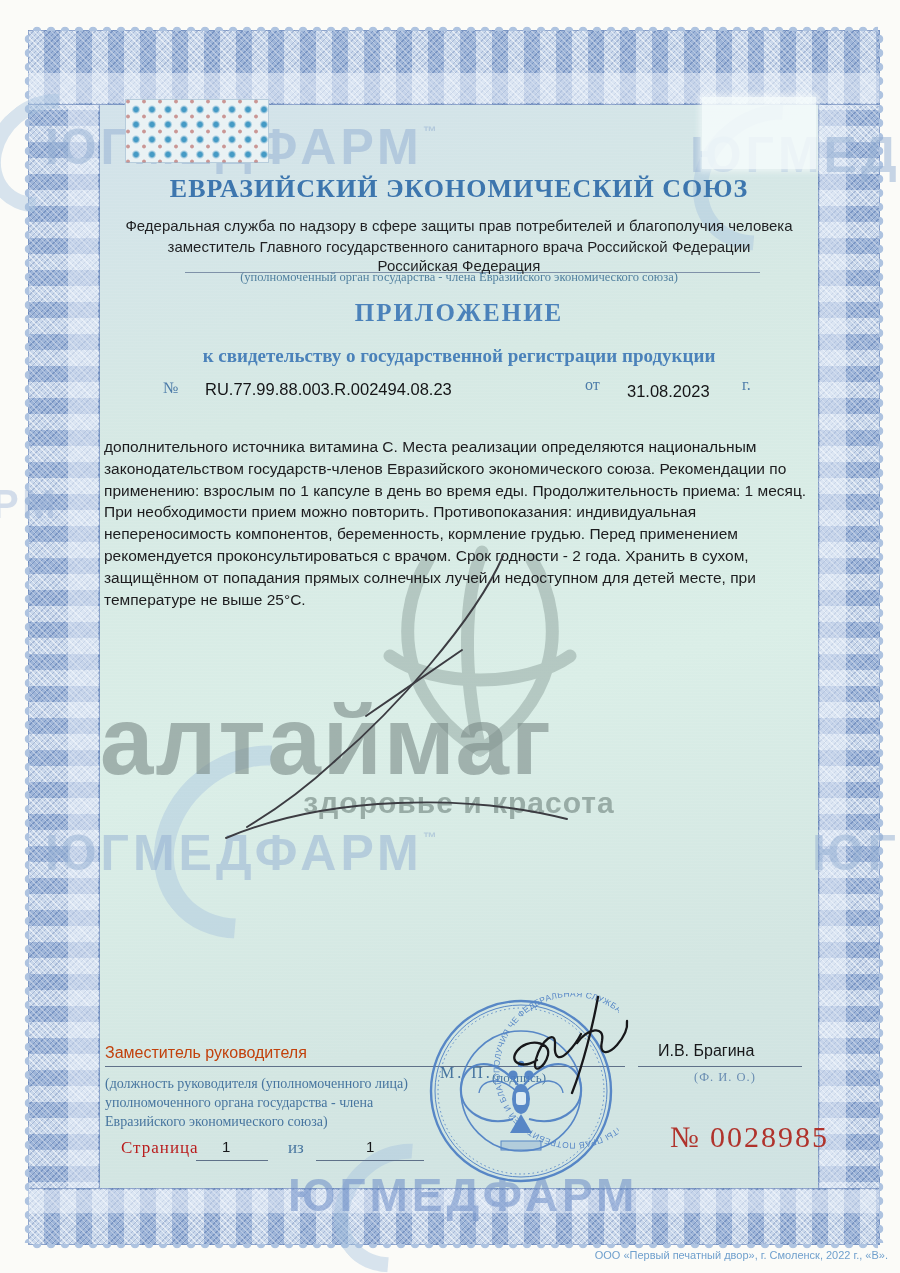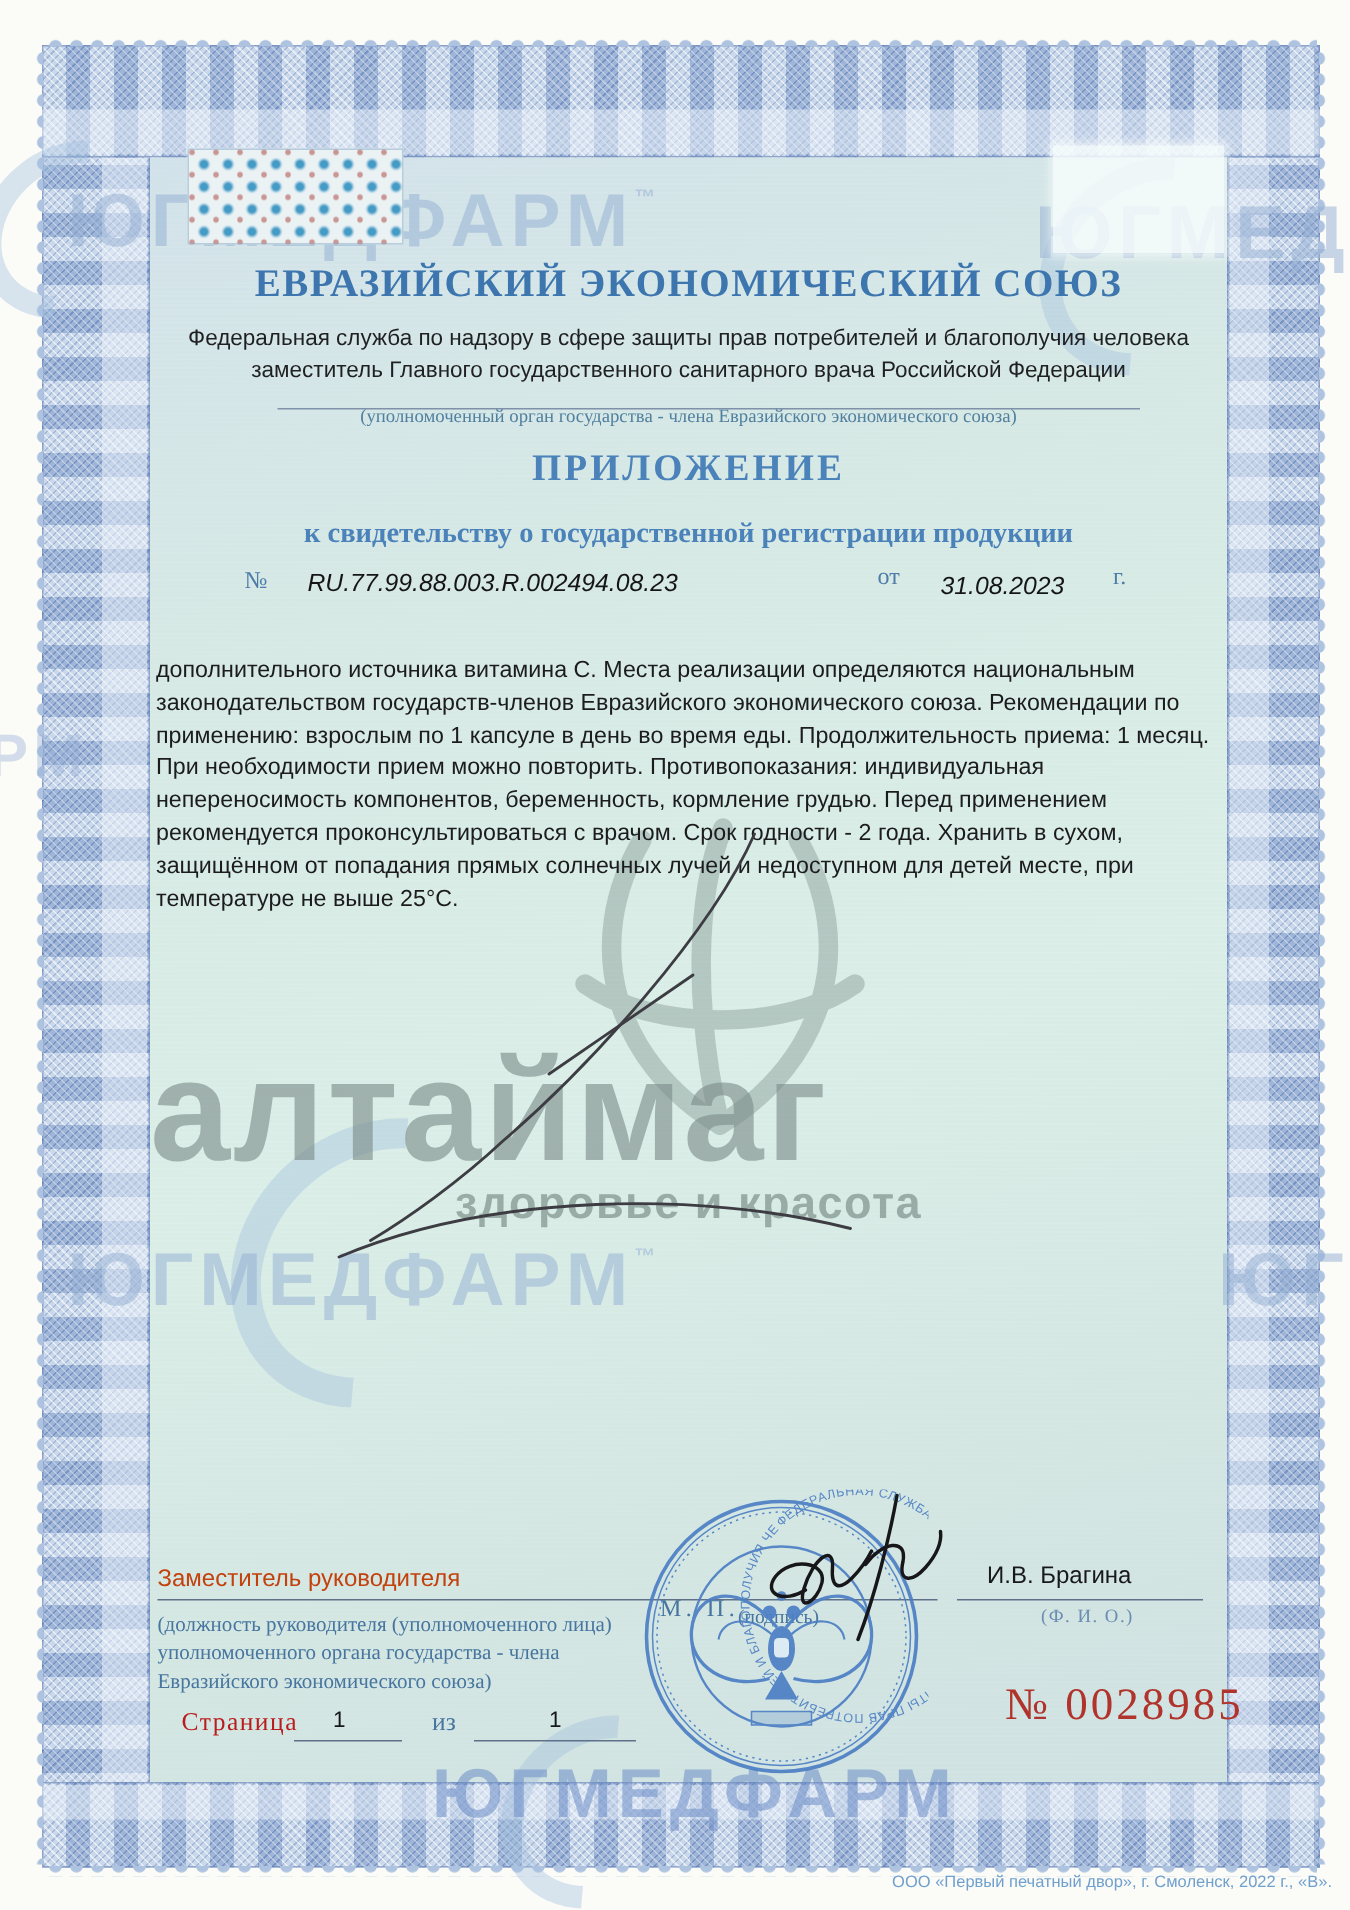--- a/index.html
+++ b/index.html
@@ -68,21 +68,21 @@
   .auth1{top:217px;font-size:15px;color:#1f2022;z-index:3;}
   .auth2{top:238px;font-size:15px;color:#1f2022;z-index:3;}
   .country{top:257px;font-size:15px;color:#1f2022;z-index:3;}
   .auth-caption{top:270px;font-family:"Liberation Serif",serif;font-size:12.5px;color:#51809f;z-index:3;}
   .doc-title{top:299px;font-family:"Liberation Serif",serif;font-weight:bold;font-size:25px;
       letter-spacing:2px;color:#4b82ba;z-index:3;}
   .doc-subtitle{top:345px;font-family:"Liberation Serif",serif;font-weight:bold;font-size:19px;
       color:#4b82ba;z-index:3;}
 
   .reg-label{position:absolute;font-family:"Liberation Serif",serif;font-size:16px;color:#4d7ca9;z-index:3;}
-  .reg-value{position:absolute;font-size:16.5px;color:#151517;z-index:3;font-style:italic;}
+  .reg-value{position:absolute;font-size:16.5px;color:#151517;z-index:3;}
 
   .body-heading{position:absolute;left:104px;top:413px;width:716px;font-size:15.5px;
       font-weight:bold;color:#161618;z-index:3;}
   .body-text{position:absolute;left:104px;top:436px;width:716px;font-size:15.5px;
       line-height:21.8px;color:#1c1c1e;z-index:3;}
 
   
   .hline{position:absolute;height:1px;background:#5f7189;z-index:2;}
   .hline.light{background:#7f91a8;}
 
@@ -145,20 +145,21 @@
       <path d="M148,212 C78,170 55,92 96,22"></path>
       <path d="M148,212 C130,132 132,58 150,14"></path>
       <path d="M148,212 C218,170 241,92 200,22"></path>
       <path d="M58,118 C103,150 193,150 238,118"></path>
     </g>
   </svg>
 
   <div class="center-line union-title">ЕВРАЗИЙСКИЙ ЭКОНОМИЧЕСКИЙ СОЮЗ</div>
   <div class="center-line auth1">Федеральная служба по надзору в сфере защиты прав потребителей и благополучия человека</div>
   <div class="center-line auth2">заместитель Главного государственного санитарного врача Российской Федерации</div>
+  <div class="center-line country">Российская Федерация</div>
   <div class="hline light" style="left:185px;width:575px;top:272px;"></div>
   <div class="center-line auth-caption">(уполномоченный орган государства - члена Евразийского экономического союза)</div>
 
   <div class="center-line doc-title">ПРИЛОЖЕНИЕ</div>
   <div class="center-line doc-subtitle">к свидетельству о государственной регистрации продукции</div>
 
   <div class="reg-label" style="left:163px;top:379px;">№</div>
   <div class="reg-value" style="left:205px;top:380px;">RU.77.99.88.003.R.002494.08.23</div>
   <div class="reg-label" style="left:585px;top:376px;">от</div>
   <div class="reg-value" style="left:627px;top:382px;">31.08.2023</div>

